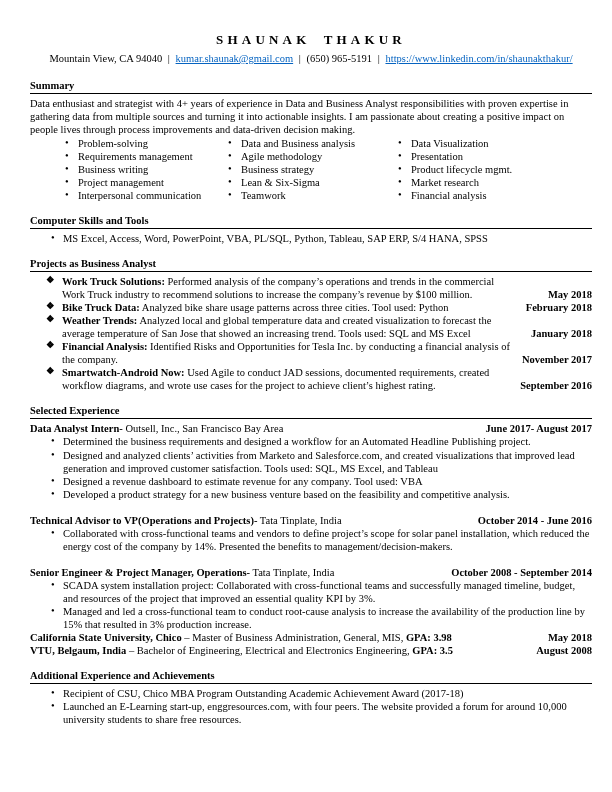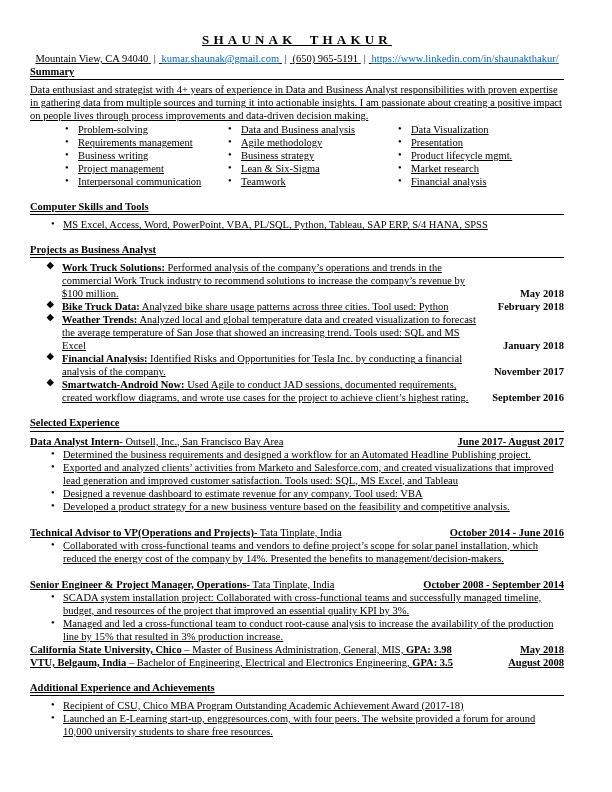--- a/index.html
+++ b/index.html
@@ -6,38 +6,38 @@
   html, body { margin: 0; padding: 0; }
   body {
     width: 612px; height: 792px;
     background: #ffffff;
     color: #000000;
     font-family: "Liberation Serif", serif;
     font-size: 10.5px;
     line-height: 1.24;
     overflow: hidden;
   }
-  .page { width: 612px; height: 792px; padding: 30px 48px 0 30px; background:#fff;text-decoration:underline; }
+  .page { width: 612px; height: 792px; padding: 30px 20px 0 30px; background:#fff; }
 
   
   .name {
     text-align: center; font-weight: 700; font-size: 13px;
     letter-spacing: 4.2px; word-spacing: 6px; margin: 2px 0 4px 0;
   }
   .contact { text-align: center; margin: 0; }
   .contact .sep { margin: 0 3px; }
   a.link { color: #0563c1; text-decoration: underline; cursor: pointer; }
 
   
   .sec-h {
     font-size: 10.5px; font-weight: 700;
     border-bottom: 1.8px solid #000;
     padding-bottom: 1px; margin: 12px 0 3px 0;
   }
-  .sec-h.first { margin-top: 0; }
+  .sec-h.first { margin-top: 14px; }
 
   .body-p { margin: 0; }
 
   
   .skills { display: flex; padding-left: 35px; margin-top: 1px; }
   .skills .col1 { width: 163px; }
   .skills .col2 { width: 170px; }
   .skills .col3 { flex: 1; }
   .li { position: relative; padding-left: 13px; }
   .li .b { position: absolute; left: 0; top: -1px; }
@@ -148,21 +148,21 @@
 
   <div>
     <div class="sec-h">Selected Experience</div>
 
     <div class="job firstjob">
       <div class="jobrow">
         <span><span class="jt">Data Analyst Intern-</span><span> Outsell, Inc., San Francisco Bay Area</span></span>
         <span class="date">June 2017- August 2017</span>
       </div>
       <div class="li1"><span class="b">•</span><span>Determined the business requirements and designed a workflow for an Automated Headline Publishing project.</span></div>
-      <div class="li1"><span class="b">•</span><span>Exported and analyzed clients’ activities from Marketo and Salesforce.com, and created visualizations that improved lead generation and improved customer satisfaction. Tools used: SQL, MS Excel, and Tableau</span></div>
+      <div class="li1"><span class="b">•</span><span>Designed and analyzed clients’ activities from Marketo and Salesforce.com, and created visualizations that improved lead generation and improved customer satisfaction. Tools used: SQL, MS Excel, and Tableau</span></div>
       <div class="li1"><span class="b">•</span><span>Designed a revenue dashboard to estimate revenue for any company. Tool used: VBA</span></div>
       <div class="li1"><span class="b">•</span><span>Developed a product strategy for a new business venture based on the feasibility and competitive analysis.</span></div>
     </div>
 
     <div class="job">
       <div class="jobrow">
         <span><span class="jt">Technical Advisor to VP(Operations and Projects)-</span><span> Tata Tinplate, India</span></span>
         <span class="date">October 2014 - June 2016</span>
       </div>
       <div class="li1"><span class="b">•</span><span>Collaborated with cross-functional teams and vendors to define project’s scope for solar panel installation, which reduced the energy cost of the company by 14%. Presented the benefits to management/decision-makers.</span></div>

